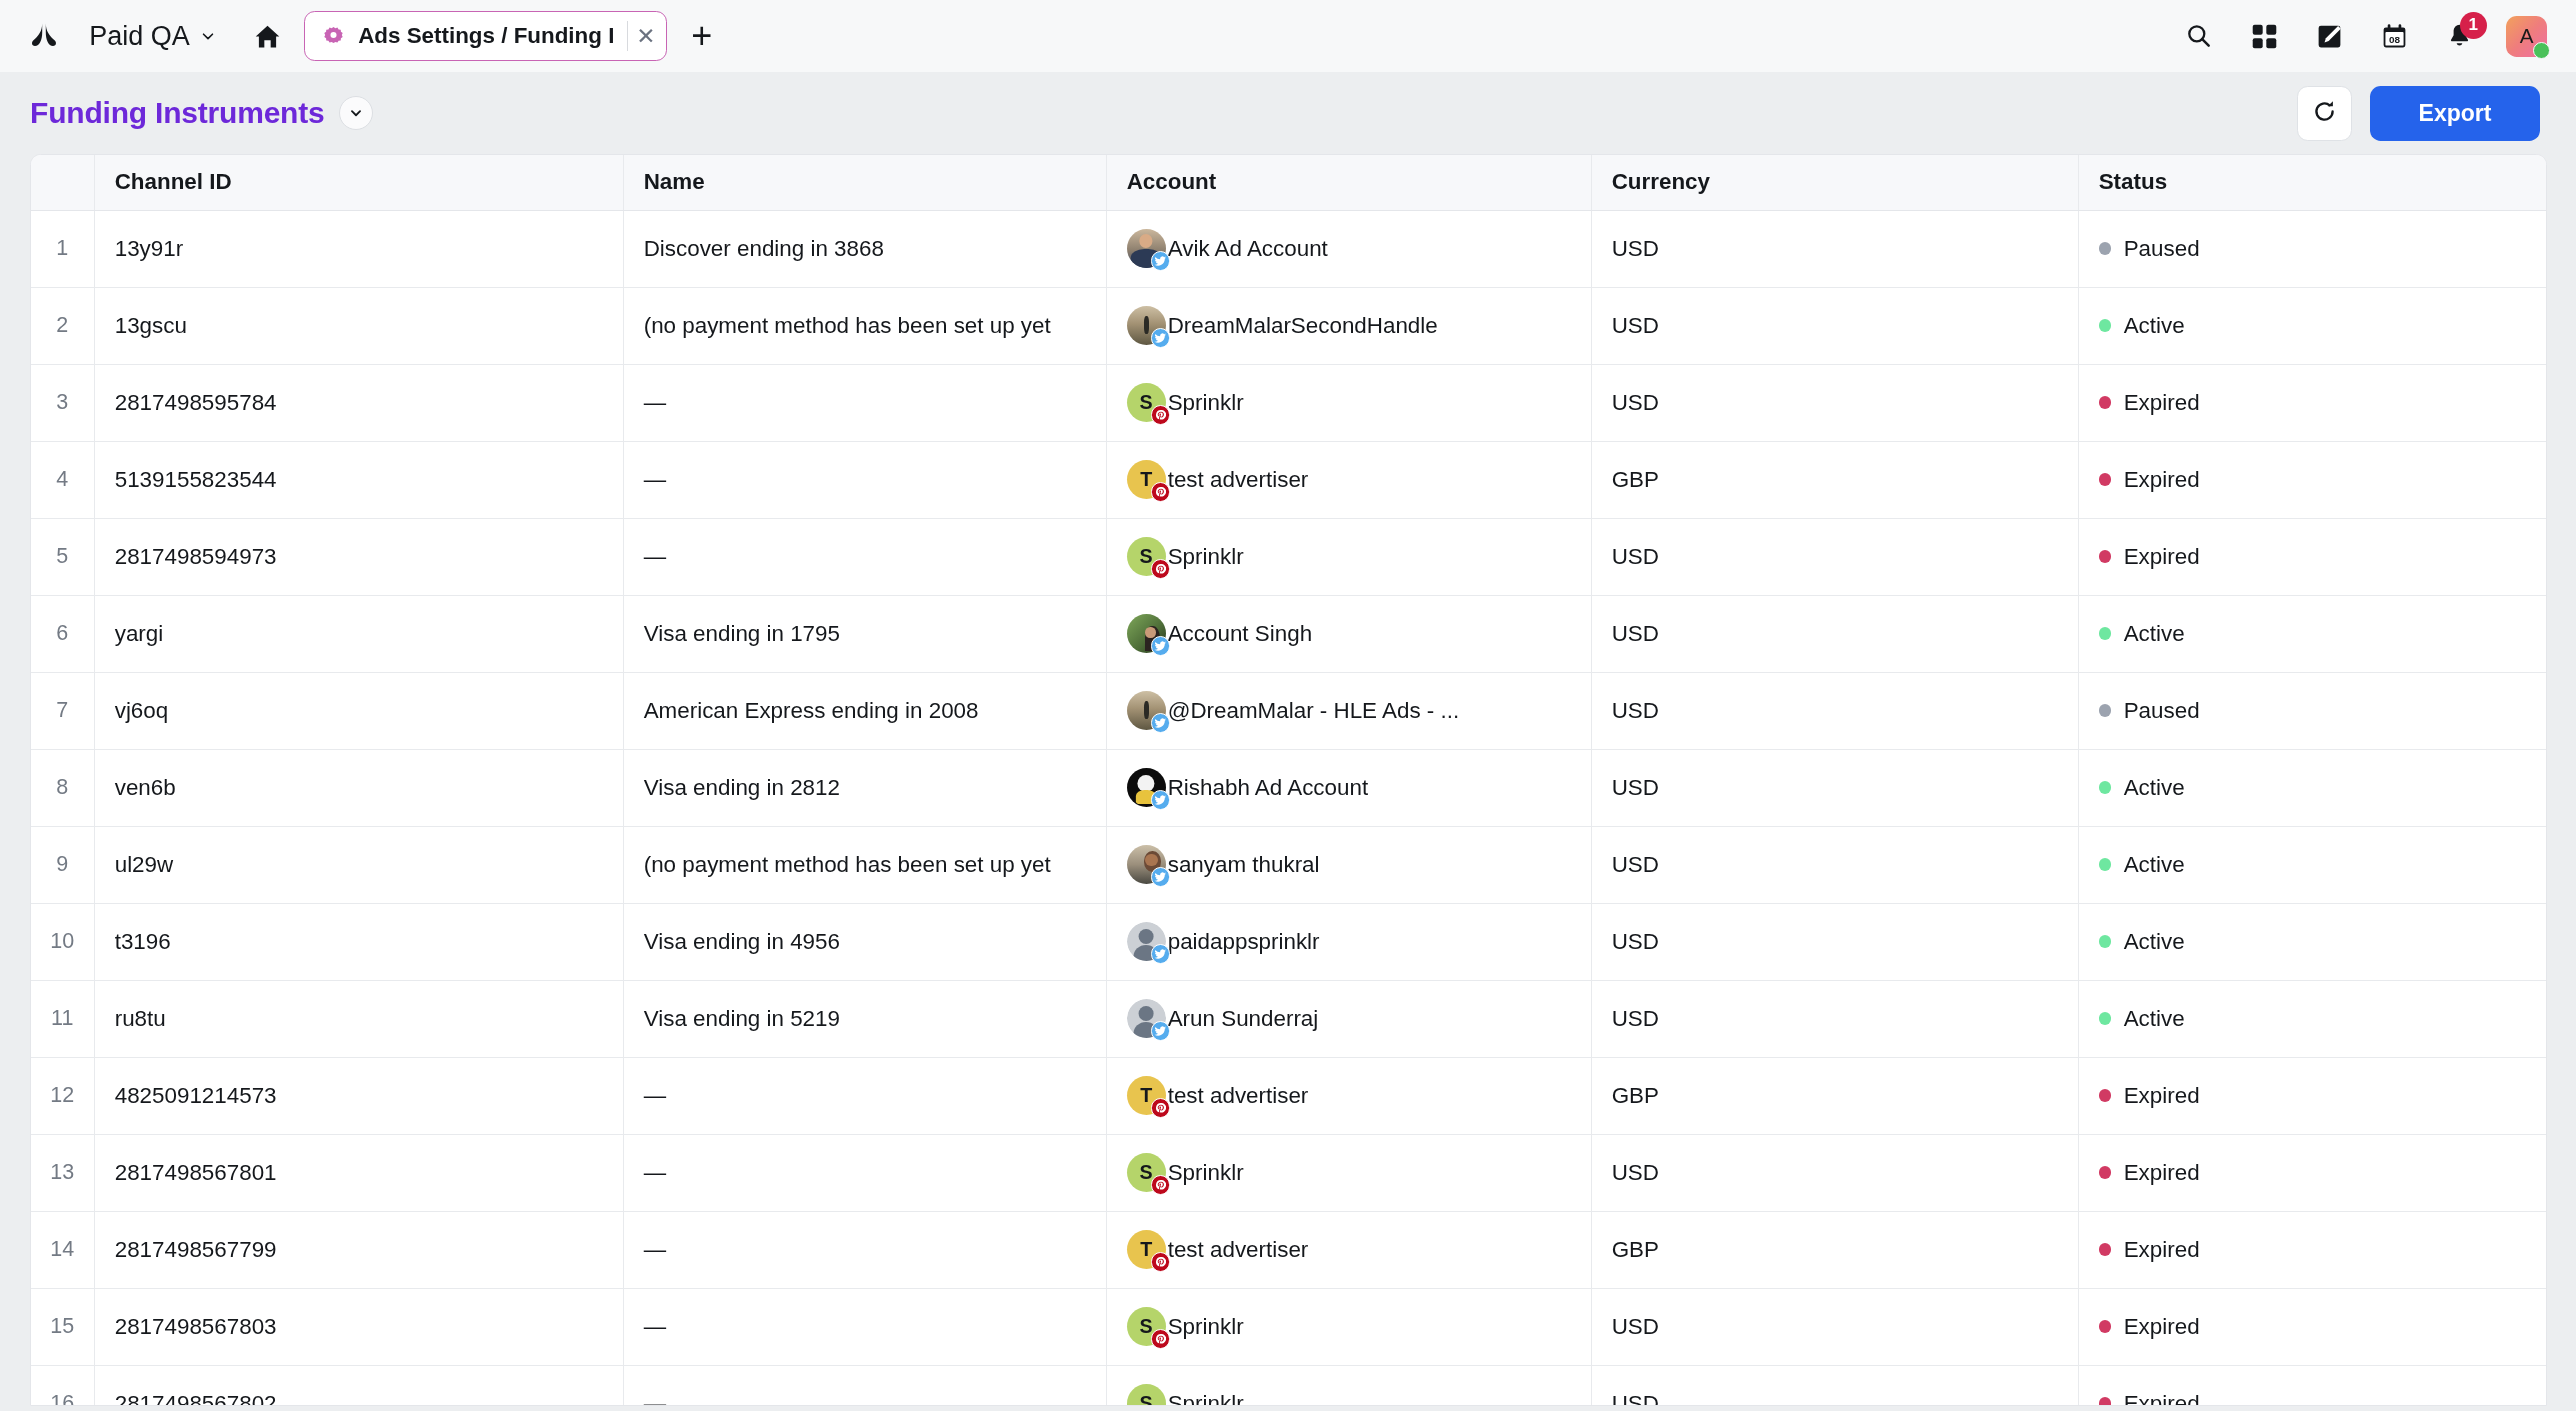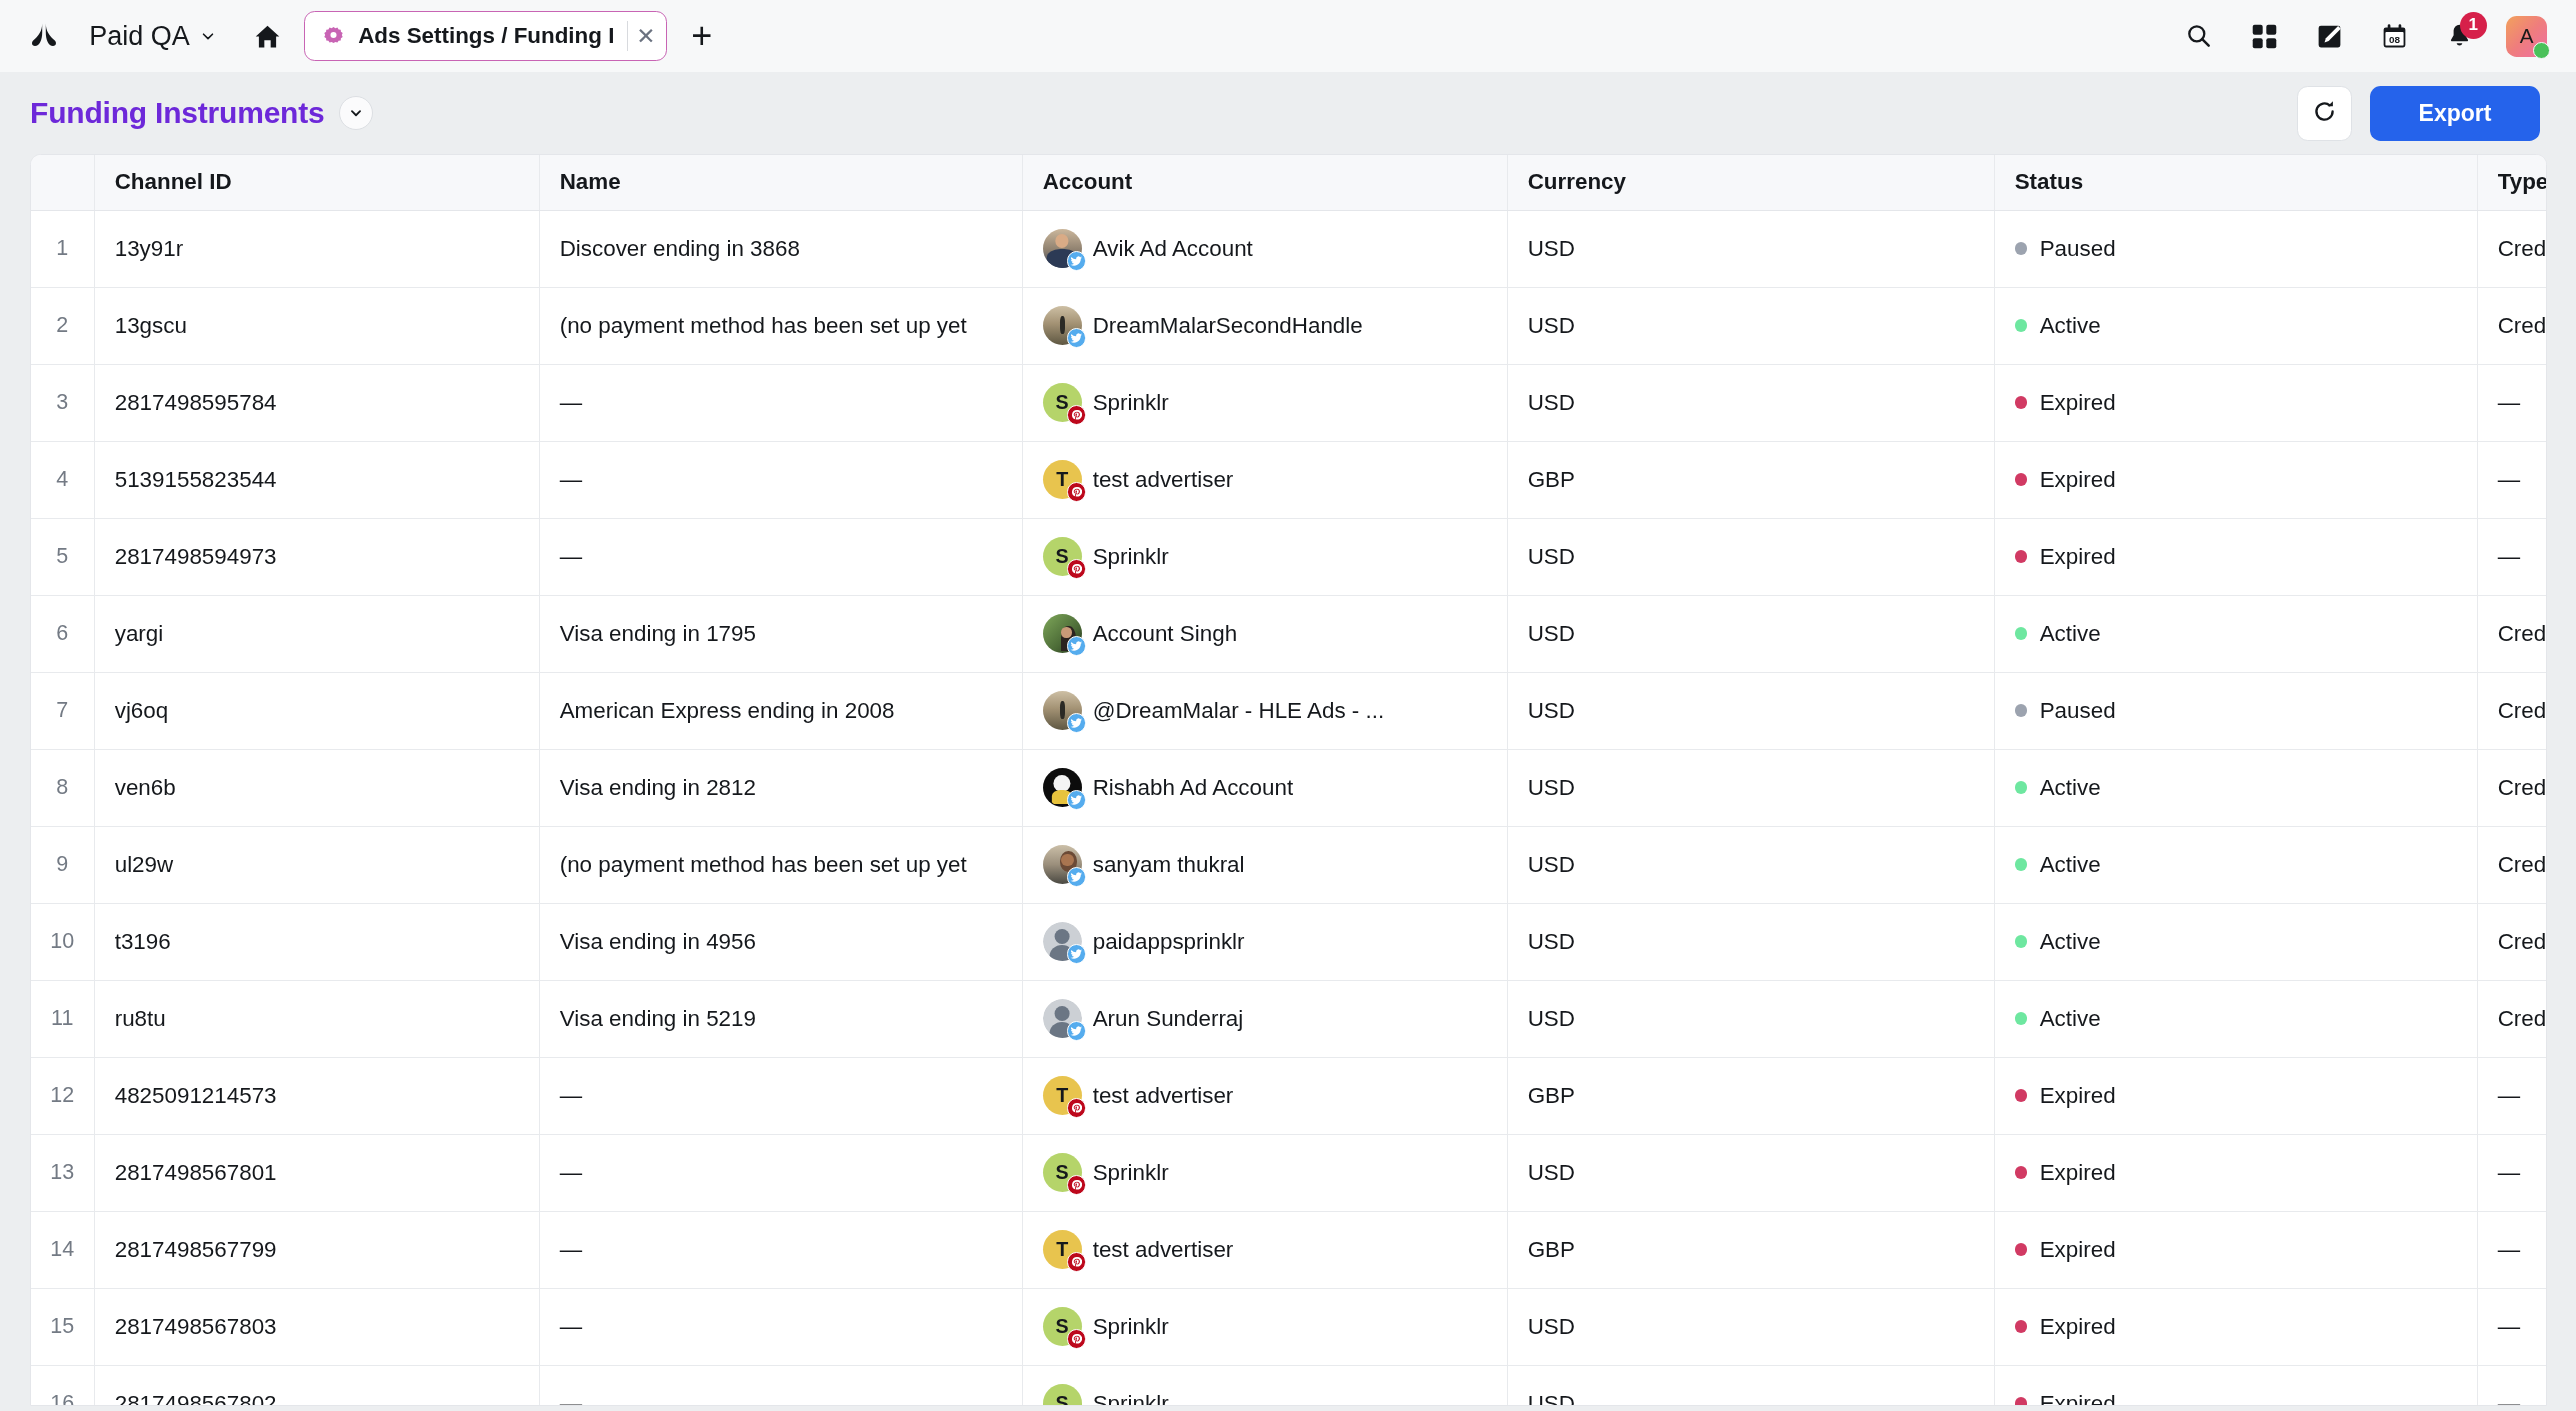--- a/index.html
+++ b/index.html
@@ -119,21 +119,21 @@
     background:#f7f8fa;
     height: 55px;
     font-size: 22.4px; font-weight: 700; color:#15181c;
     text-align:left; padding: 0 19.7px;
     border-bottom: 0.9px solid #e4e6ea;
     border-right: 0.9px solid #e8eaed;
     white-space: nowrap;
   }
   thead th:last-child { border-right: none; }
   th.c-idx { width: 64px; padding: 0; border-right: 0.9px solid #e8eaed; }
-  th.c-chan { width: 445px; }
+  th.c-chan { width: 529px; }
   th.c-name { width: 483px; }
   th.c-acct { width: 485px; }
   th.c-curr { width: 487px; }
   th.c-stat { width: 483px; }
   th.c-type { width: auto; }
 
   tbody td {
     height: 77px;
     font-size: 22.4px; color:#15181c;
     padding: 0 19.7px;
@@ -143,21 +143,21 @@
     vertical-align: middle;
   }
   tbody td:last-child { border-right: none; }
   td.idx {
     width: 64px; padding: 0;
     text-align:center; color:#737a84; font-size: 21.5px;
   }
   td.dash { color:#15181c; }
 
   
-  .acct { display:flex; align-items:center; gap: 11px; }
+  .acct { display:flex; align-items:center; gap: 2px; }
   .av {
     width: 39px; height: 39px; border-radius:50%;
     flex:0 0 auto; position:relative;
     display:flex; align-items:center; justify-content:center;
     font-size:19.7px; font-weight:700; color:#15181c;
     overflow: visible;
   }
   .av .imgfill {
     position:absolute; inset:0; border-radius:50%; overflow:hidden;
   }

